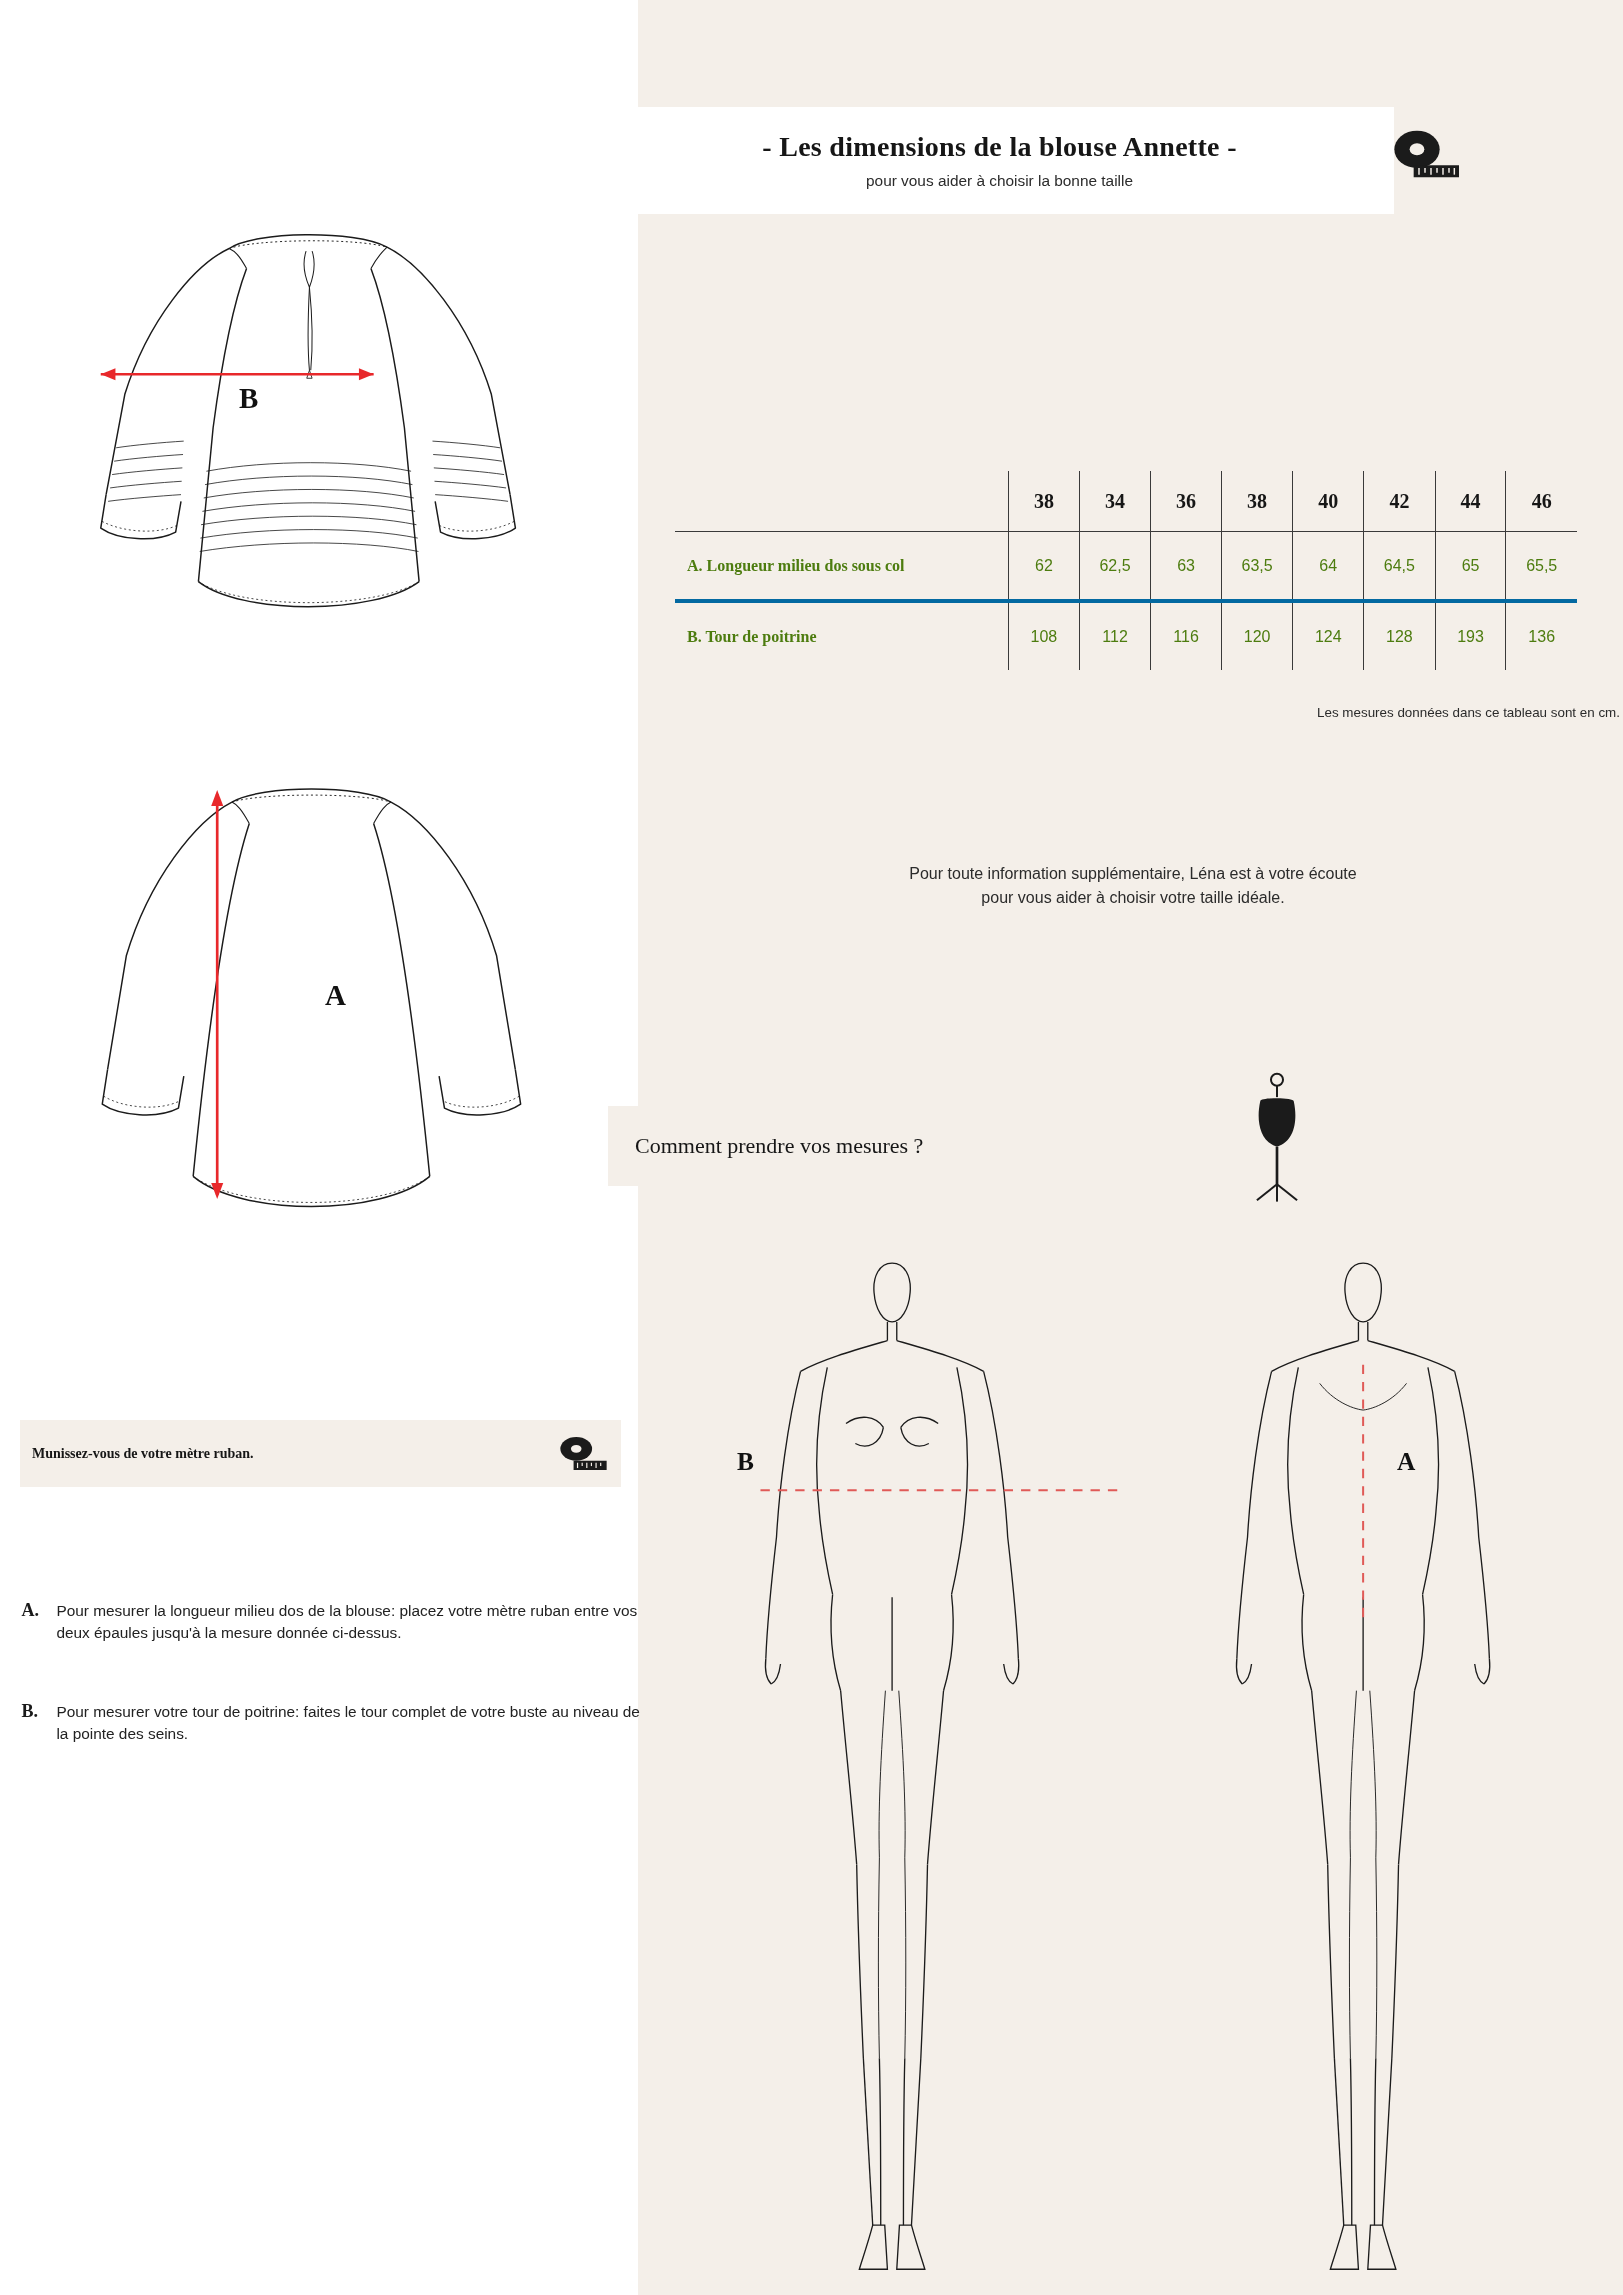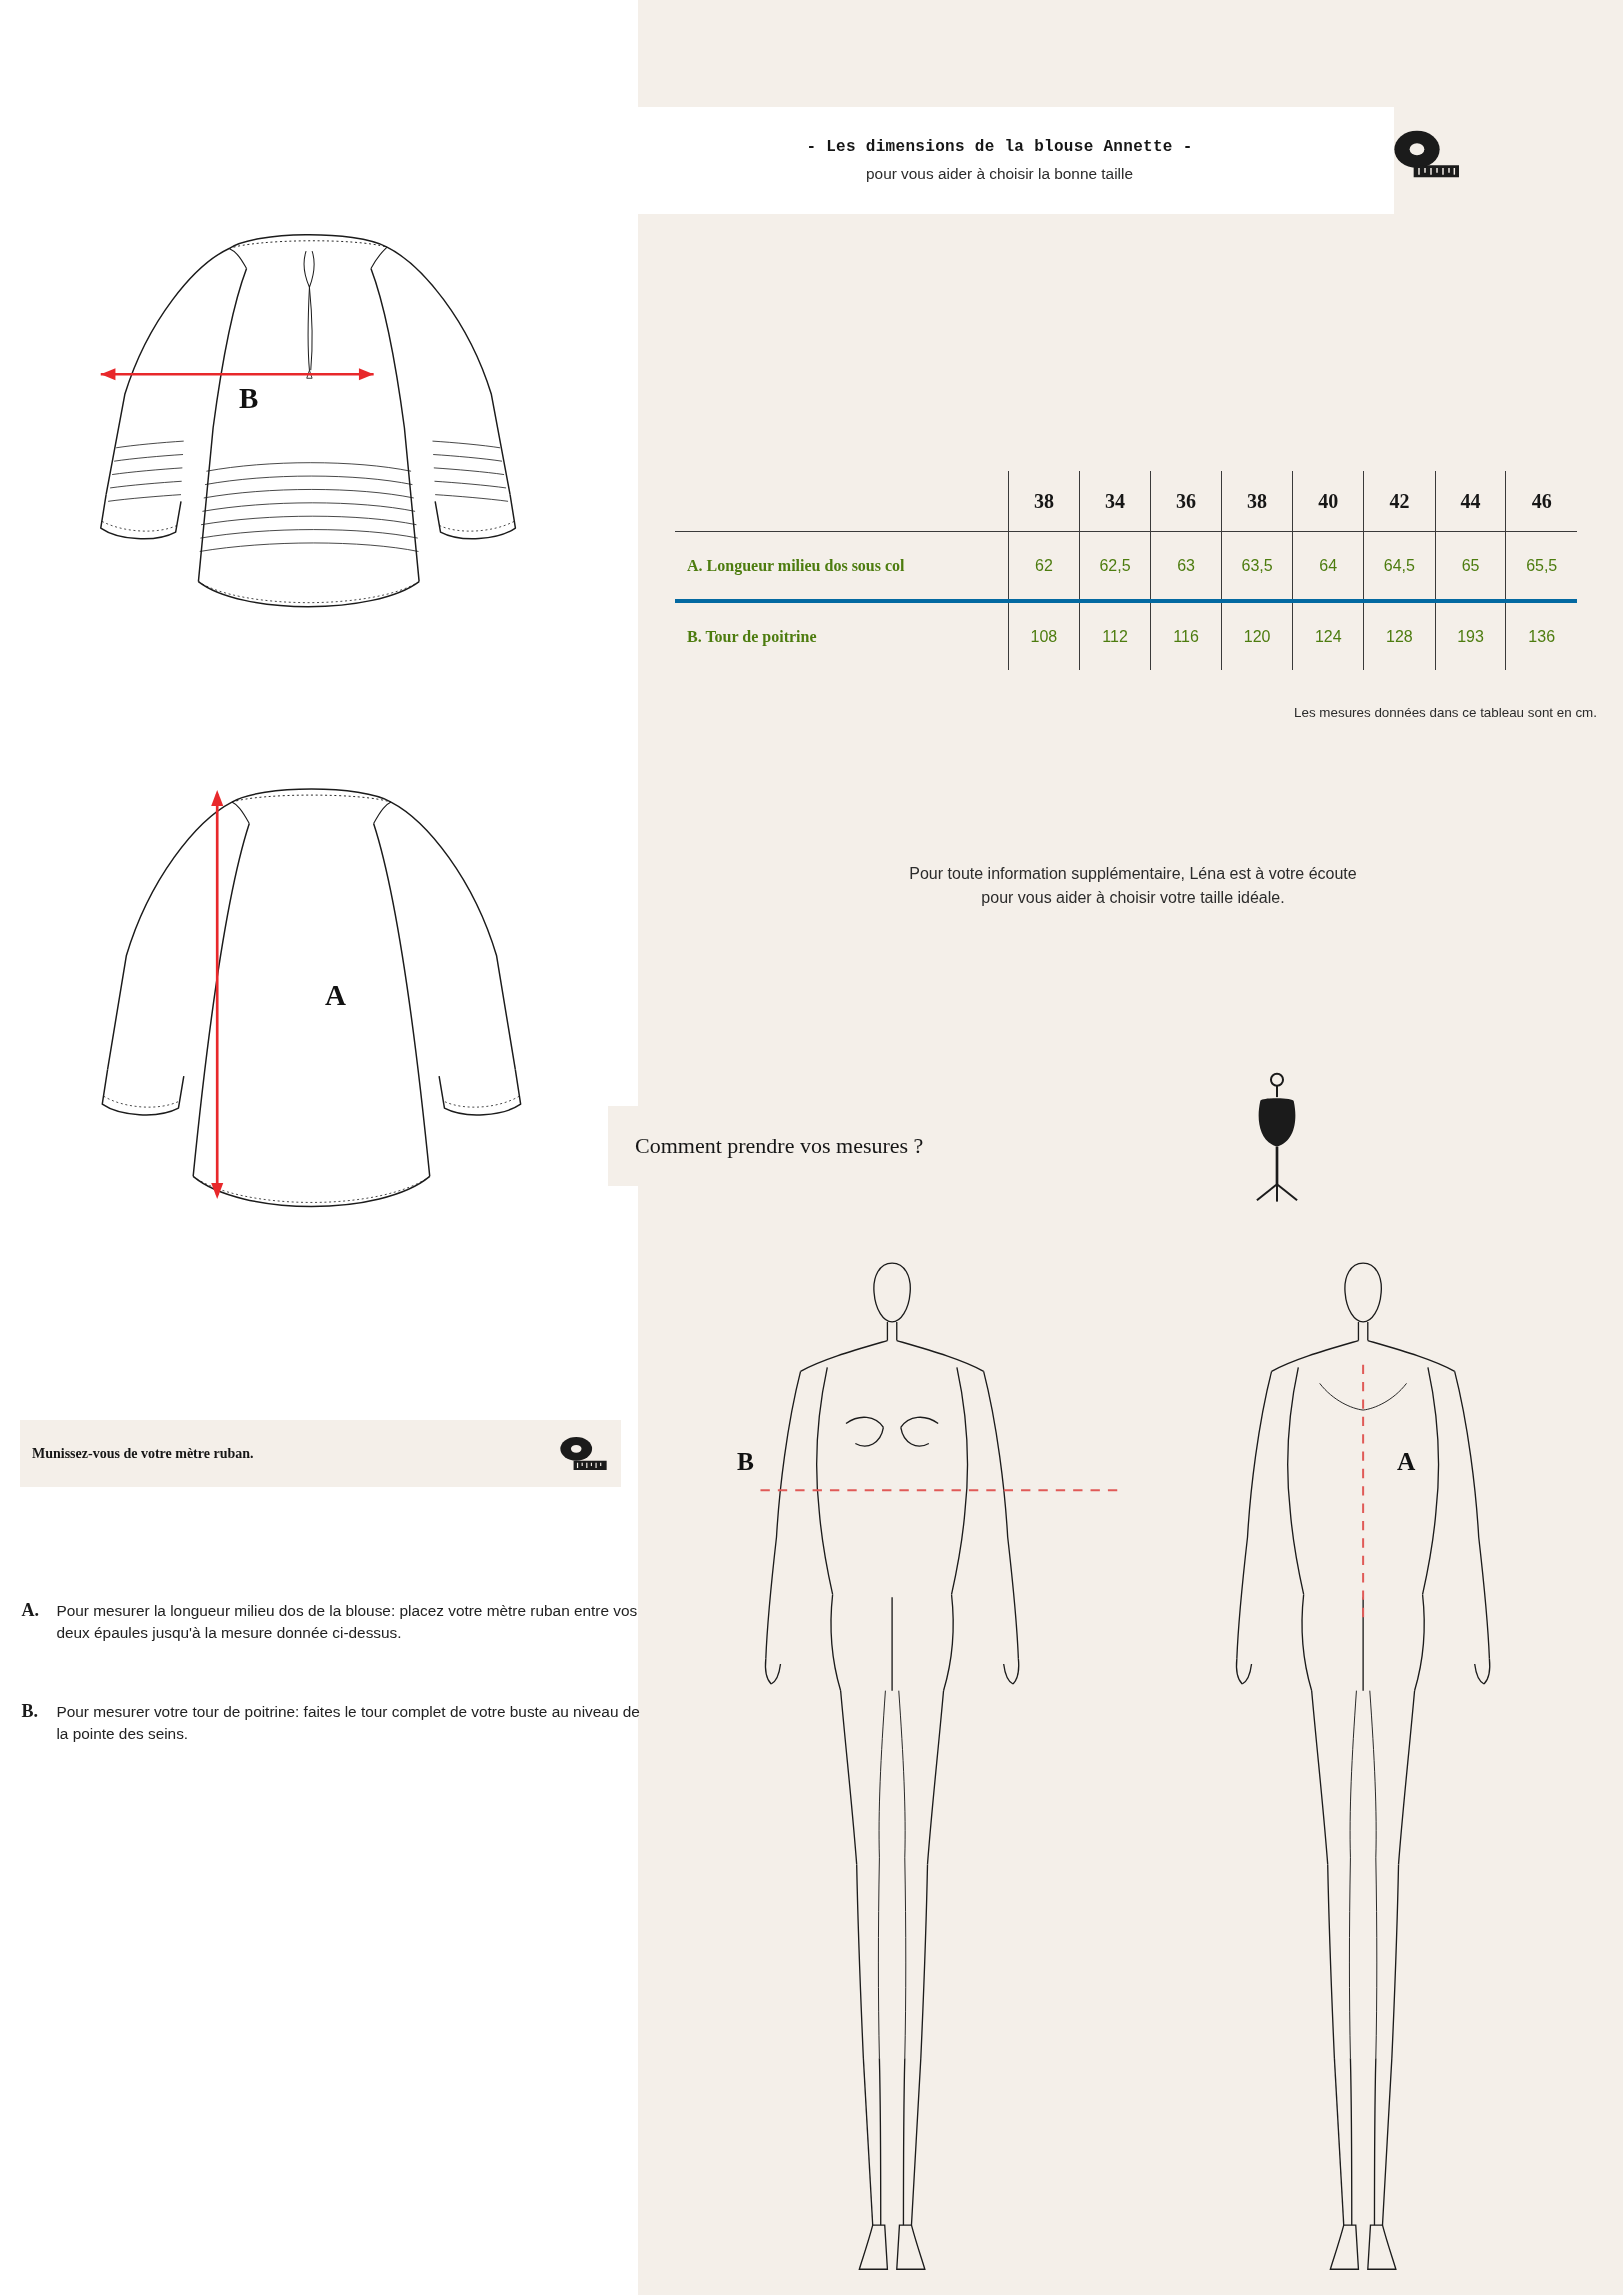--- a/index.html
+++ b/index.html
@@ -34,23 +34,23 @@
     top: 107px;
     width: 789px;
     height: 107px;
     background: #ffffff;
     display: flex;
     flex-direction: column;
     align-items: center;
     justify-content: center;
   }
   .title-band .t1 {
-    font-family: Liberation Mono, monospace;
-    font-weight: bold;
-    font-size: 16px;
+    font-family: Liberation Serif, serif;
+    font-weight: bold;
+    font-size: 28px;
     letter-spacing: 0.3px;
     color: #161616;
   }
   .title-band .t2 {
     margin-top: 9.4px;
     font-size: 15.4px;
     color: #2b2b2b;
   }
   .tape-icon-1 {
     position: absolute;
@@ -102,21 +102,21 @@
   table.sizes .data-row td.v {
     border-left: 1px solid #3a3a3a;
     width: 79px;
   }
   table.sizes .hdr-row th.v {
     border-left: 1px solid #3a3a3a;
   }
   table.sizes .row-sep td { border-top: 4px solid #0369a1; }
   .table-note {
     position: absolute;
-    left: 675px;
+    left: 698px;
     top: 705px;
     width: 922px;
     text-align: right;
     font-size: 13.4px;
     color: #2b2b2b;
   }
   .contact-note {
     position: absolute;
     left: 722px;
     top: 862px;

